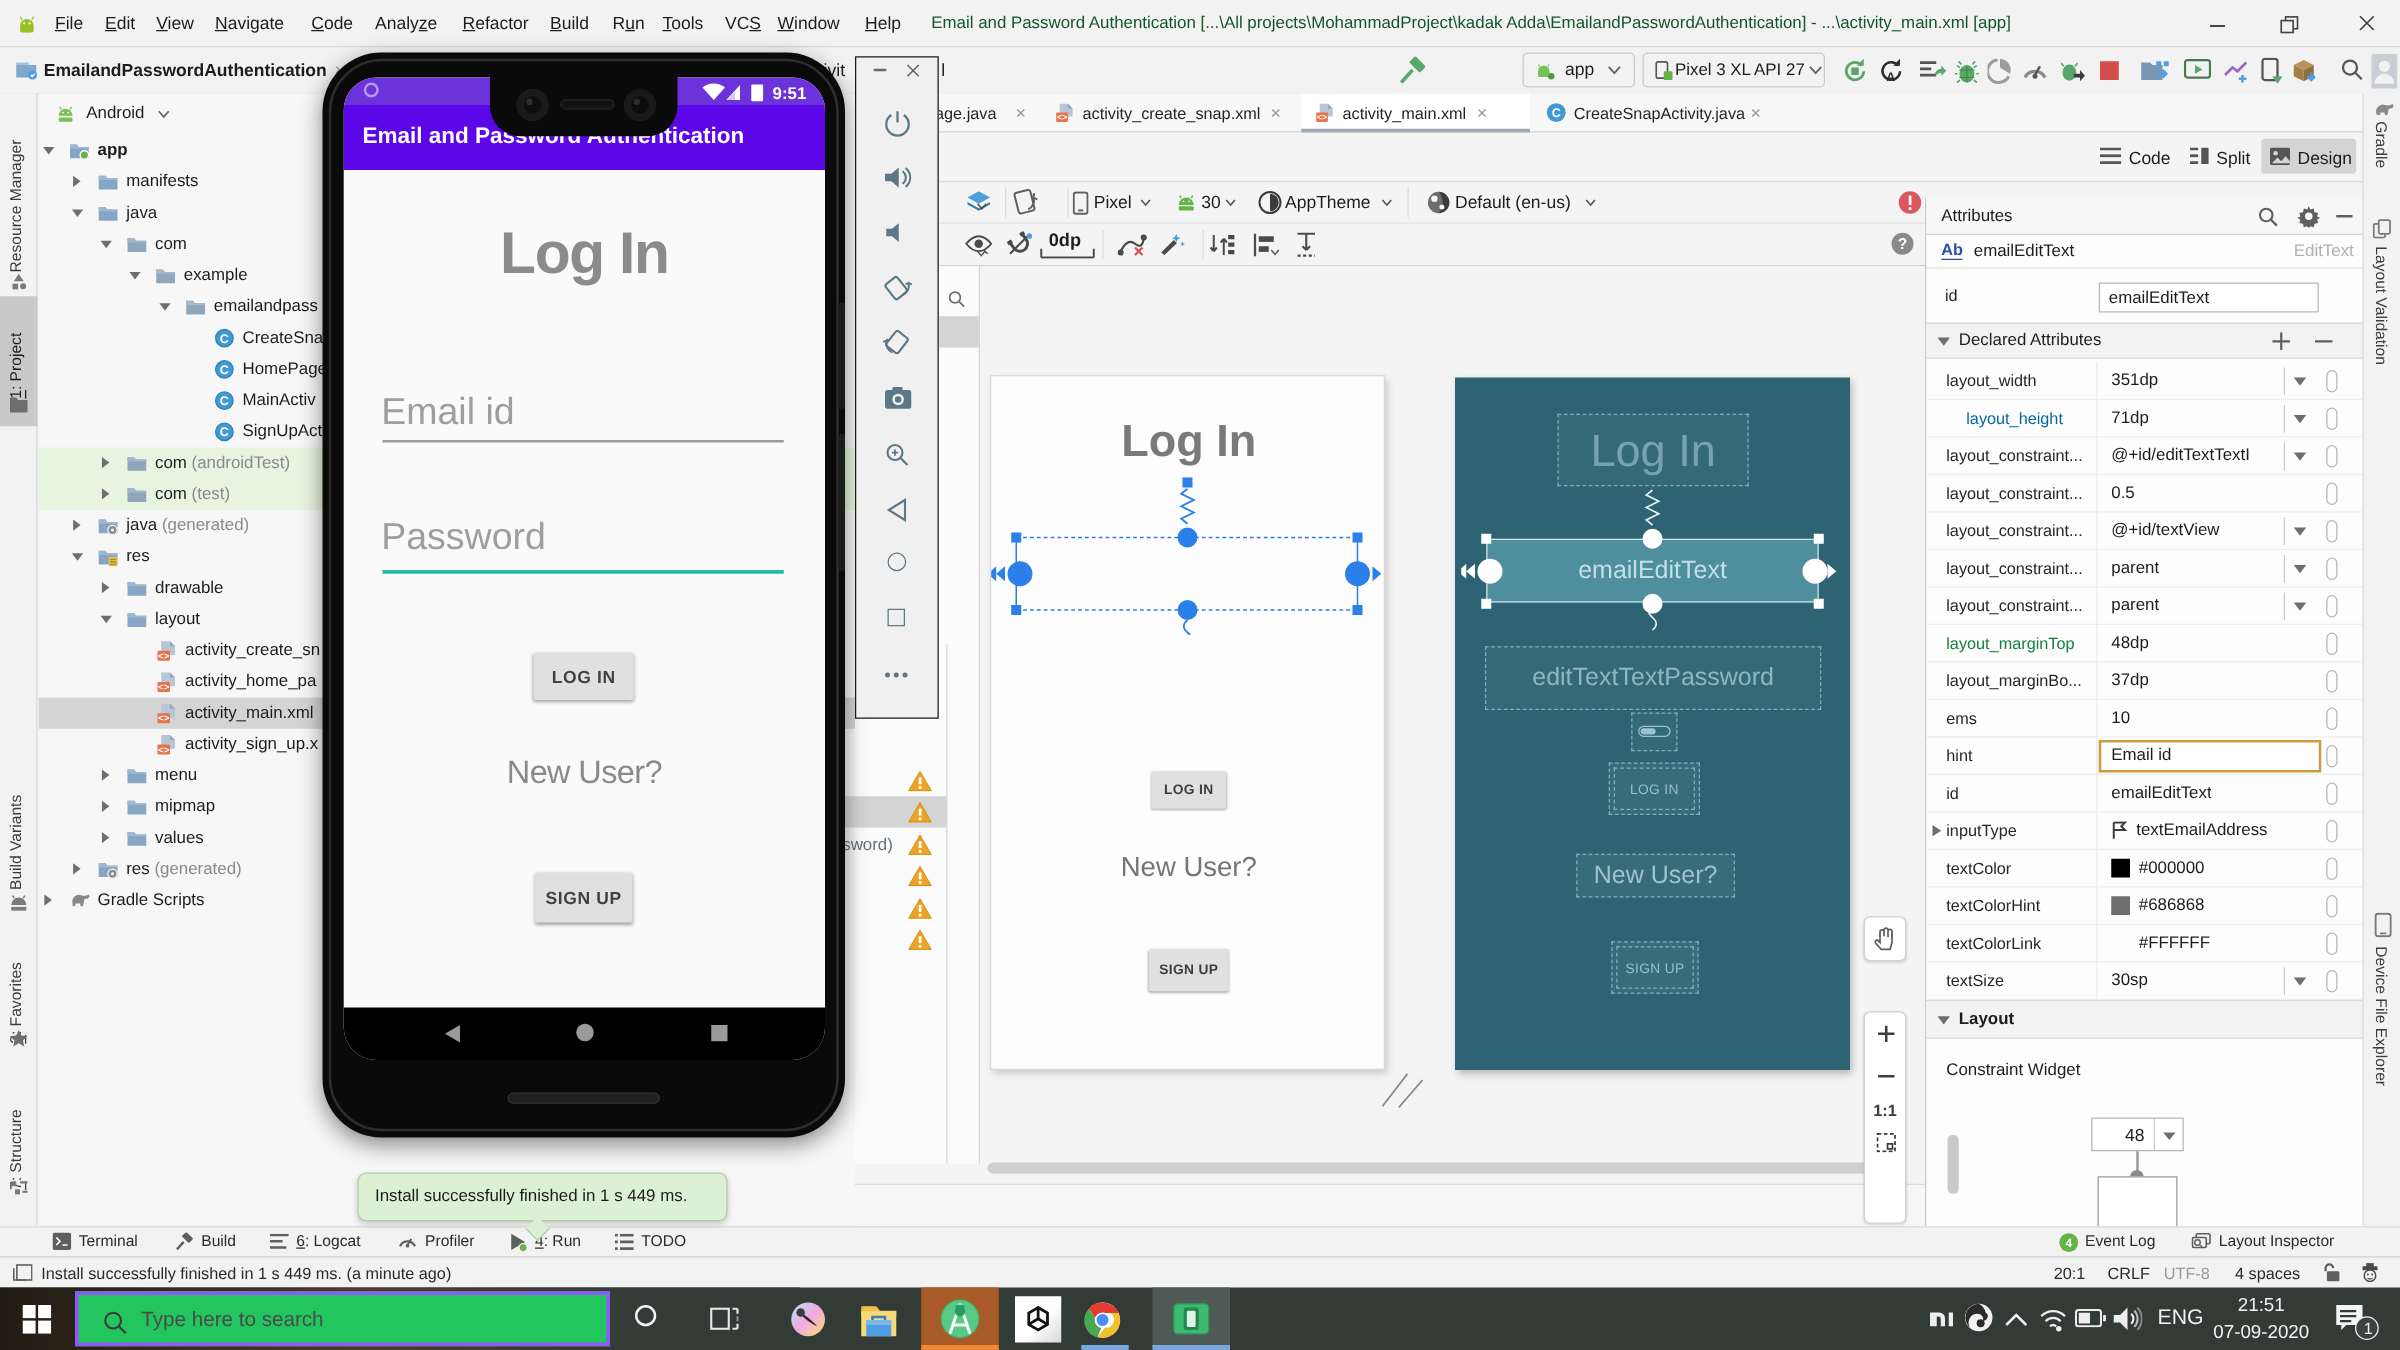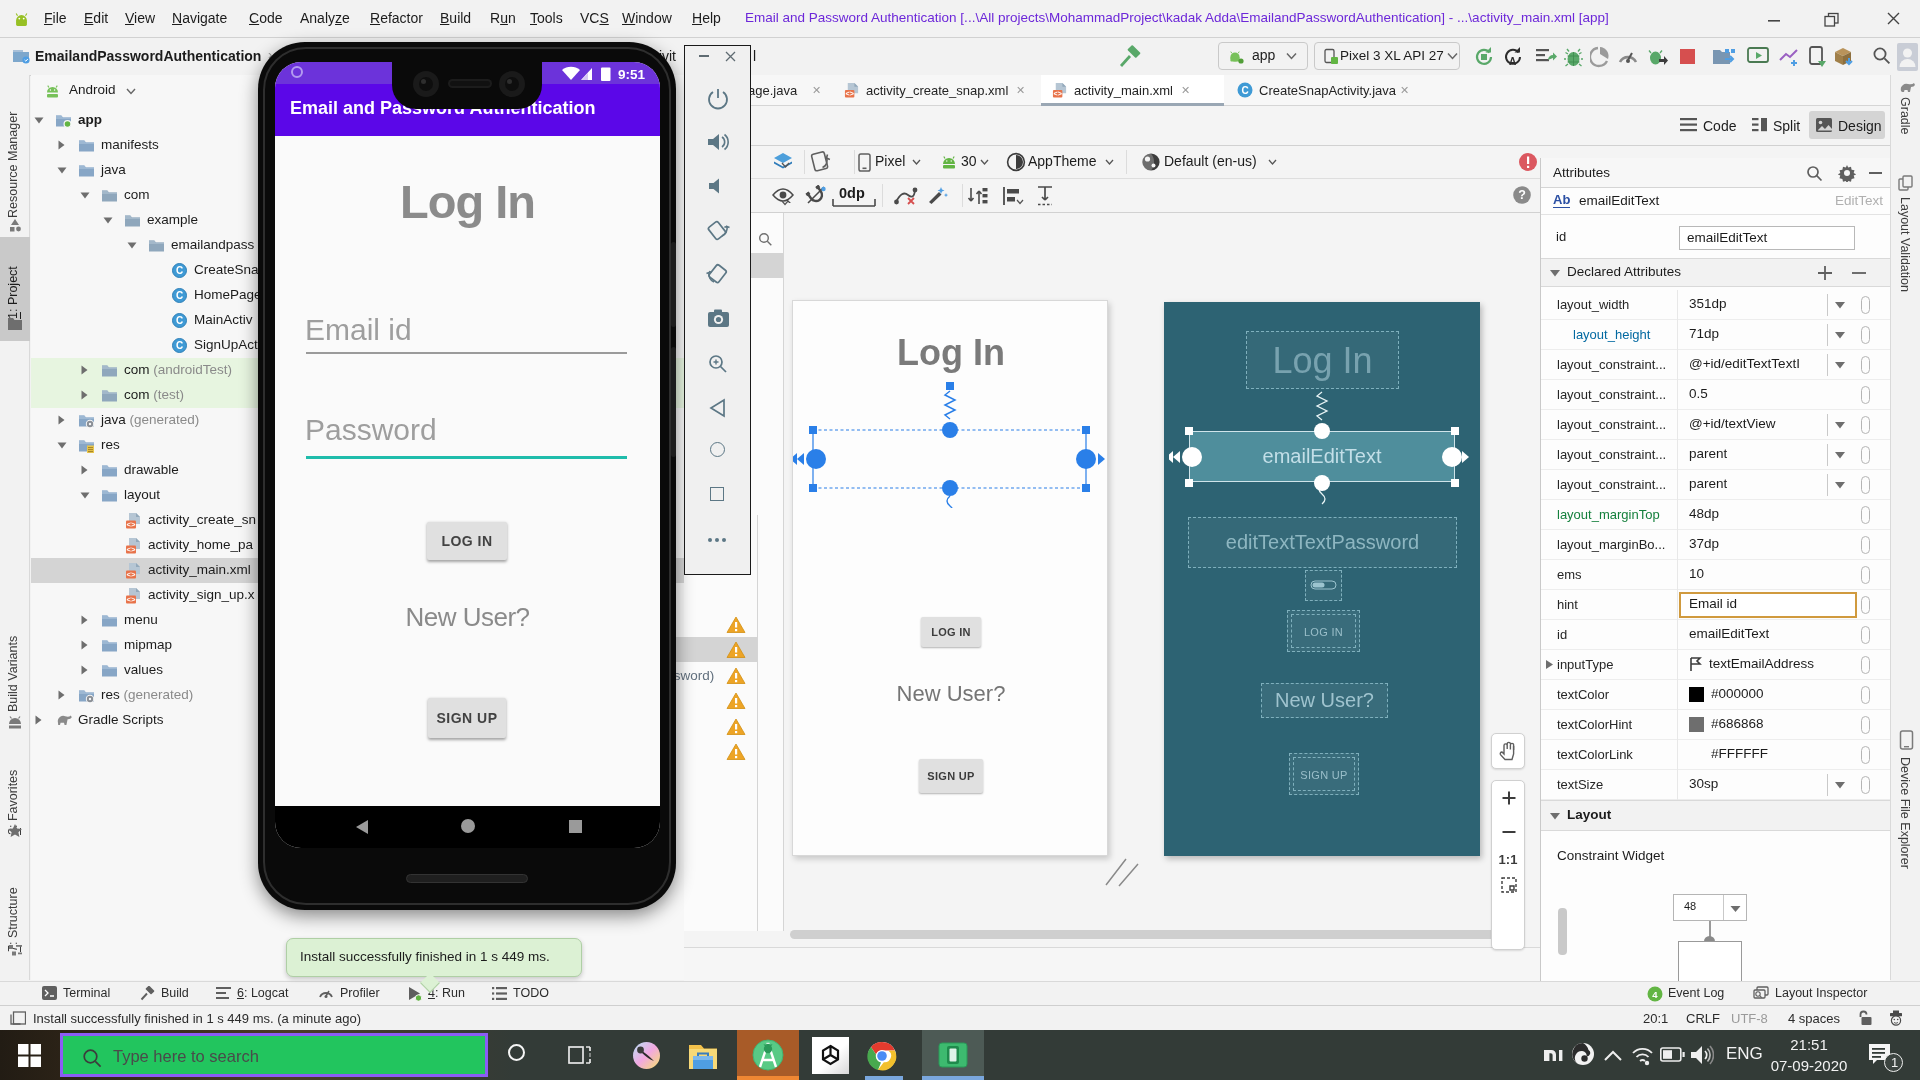--- a/index.html
+++ b/index.html
@@ -28,21 +28,21 @@
   <span class="abs" style="left:172px;top:10px"><u>N</u>avigate</span>
   <span class="abs" style="left:249px;top:10px"><u>C</u>ode</span>
   <span class="abs" style="left:300px;top:10px">Analy<u>z</u>e</span>
   <span class="abs" style="left:370px;top:10px"><u>R</u>efactor</span>
   <span class="abs" style="left:440px;top:10px"><u>B</u>uild</span>
   <span class="abs" style="left:490px;top:10px">R<u>u</u>n</span>
   <span class="abs" style="left:530px;top:10px"><u>T</u>ools</span>
   <span class="abs" style="left:580px;top:10px">VC<u>S</u></span>
   <span class="abs" style="left:622px;top:10px"><u>W</u>indow</span>
   <span class="abs" style="left:692px;top:10px"><u>H</u>elp</span>
-  <span class="abs" style="left:745px;top:10px;color:#6d28d9;font-size:13.5px">Email and Password Authentication [...\All projects\MohammadProject\kadak Adda\EmailandPasswordAuthentication] - ...\activity_main.xml [app]</span>
+  <span class="abs" style="left:745px;top:10px;color:#14532d;font-size:13.5px">Email and Password Authentication [...\All projects\MohammadProject\kadak Adda\EmailandPasswordAuthentication] - ...\activity_main.xml [app]</span>
 
   <svg class="abs" style="left:1762px;top:8px" width="150" height="20" viewBox="0 0 150 20">
     <rect x="6" y="12" width="12" height="1.6" fill="#444"></rect>
     <rect x="66.5" y="5.5" width="9.5" height="9.5" fill="none" stroke="#444" stroke-width="1.3"></rect>
     <rect x="63" y="8.5" width="9.5" height="9.5" fill="#f2f2f2" stroke="#444" stroke-width="1.3"></rect>
     <path d="M126 5 L137 16 M137 5 L126 16" stroke="#444" stroke-width="1.4"></path>
   </svg>
 </div>
 <div class="hl" style="left:0;top:37px;width:1920px;"></div>
 
@@ -722,21 +722,21 @@
 
   <div class="abs" style="left:104px;top:793px;width:1412px;height:10px;"></div>
   <div class="abs" style="left:106px;top:855px;width:730px;height:9px;background:#cfcfcf;border-radius:5px"></div>
 
   <div class="abs" style="left:807px;top:658px;width:34px;height:36px;background:#fff;border:1px solid #d0d0d0;border-radius:5px;box-shadow:0 1px 2px rgba(0,0,0,.12)">
     <svg style="margin:7px 0 0 7px" width="19" height="20" viewBox="0 0 19 20">
           <path d="M5 9 V4.5 a1.6 1.6 0 0 1 3.2 0 M8.2 8 V3 a1.6 1.6 0 0 1 3.2 0 M11.4 8.5 V4 a1.6 1.6 0 0 1 3.2 0 V9" fill="none" stroke="#5f5f5f" stroke-width="1.4"></path>
           <path d="M5 9 V13 l-2-2 a1.7 1.7 0 0 0-1.5 2.6 L6 18.5 h7 l1.6-5.5 V5" fill="none" stroke="#5f5f5f" stroke-width="1.4"></path>
         </svg>
   </div>
-  <div class="abs" style="left:807px;top:705px;width:34px;height:170px;background:#fff;border:1px solid #d0d0d0;border-radius:5px;box-shadow:0 1px 2px rgba(0,0,0,.12)">
+  <div class="abs" style="left:807px;top:734px;width:34px;height:170px;background:#fff;border:1px solid #d0d0d0;border-radius:5px;box-shadow:0 1px 2px rgba(0,0,0,.12)">
     <svg style="margin:9px 0 0 9px" width="16" height="16" viewBox="0 0 16 16">
           <path d="M8 1.5 v13 M1.5 8 h13" stroke="#3c3c3c" stroke-width="2"></path>
         </svg>
     <svg style="margin:18px 0 0 9px" width="16" height="16" viewBox="0 0 16 16">
           <path d="M1.5 8 h13" stroke="#3c3c3c" stroke-width="2"></path>
         </svg>
     <div style="margin:12px 0 0 0;text-align:center;font-size:13px;font-weight:bold;color:#3c3c3c">1:1</div>
     <svg style="margin:10px 0 0 9px" width="16" height="16" viewBox="0 0 16 16">
           <path d="M1 1 h14 v14 h-14 z" fill="none" stroke="#3c3c3c" stroke-width="1.4" stroke-dasharray="3 2"></path>
           <path d="M9 9 h4 v4 h-4 z" fill="none" stroke="#3c3c3c" stroke-width="1.4"></path>
@@ -925,21 +925,21 @@
 </div>
   <div class="abs" style="left:0;top:642px;width:350px;height:31px;background:#f2f2f2;border-top:1px solid #d9d9d9;border-bottom:1px solid #d9d9d9;">
     <svg class="abs" style="left:9px;top:11px" width="10" height="8" viewBox="0 0 10 8">
           <path d="M0 1 h10 l-5 6.5 z" fill="#6e6e6e"></path>
         </svg>
     <span class="abs" style="left:26px;top:6px;font-size:13.5px;font-weight:bold">Layout</span>
   </div>
   <span class="abs" style="left:16px;top:690px;font-size:13.5px">Constraint Widget</span>
   <div class="abs" style="left:17px;top:750px;width:9px;height:47px;background:#c9c9c9;border-radius:4px;"></div>
   <div class="abs" style="left:132px;top:736px;width:74px;height:27px;border:1px solid #b5b5b5;background:#fff;">
-    <span style="position:absolute;left:10px;top:5px;font-size:11px">48</span>
+    <span style="position:absolute;left:26px;top:5px;font-size:14px">48</span>
     <div style="position:absolute;right:22px;top:0;width:1px;height:25px;background:#c9c9c9"></div>
     <svg style="position:absolute;right:5px;top:10px" width="11" height="8" viewBox="0 0 11 8">
           <path d="M0.5 1 h10 l-5 6 z" fill="#6e6e6e"></path>
         </svg>
   </div>
   <div class="abs" style="left:168px;top:763px;width:1.5px;height:17px;background:#9a9a9a;"></div>
   <circle class="abs" style="left:163px;top:778px;width:11px;height:11px;border-radius:50%;background:#8a8a8a;"></circle>
   <div class="abs" style="left:137px;top:783px;width:64px;height:60px;border:1.5px solid #9a9a9a;background:#fff;"></div>
 </div>
 

